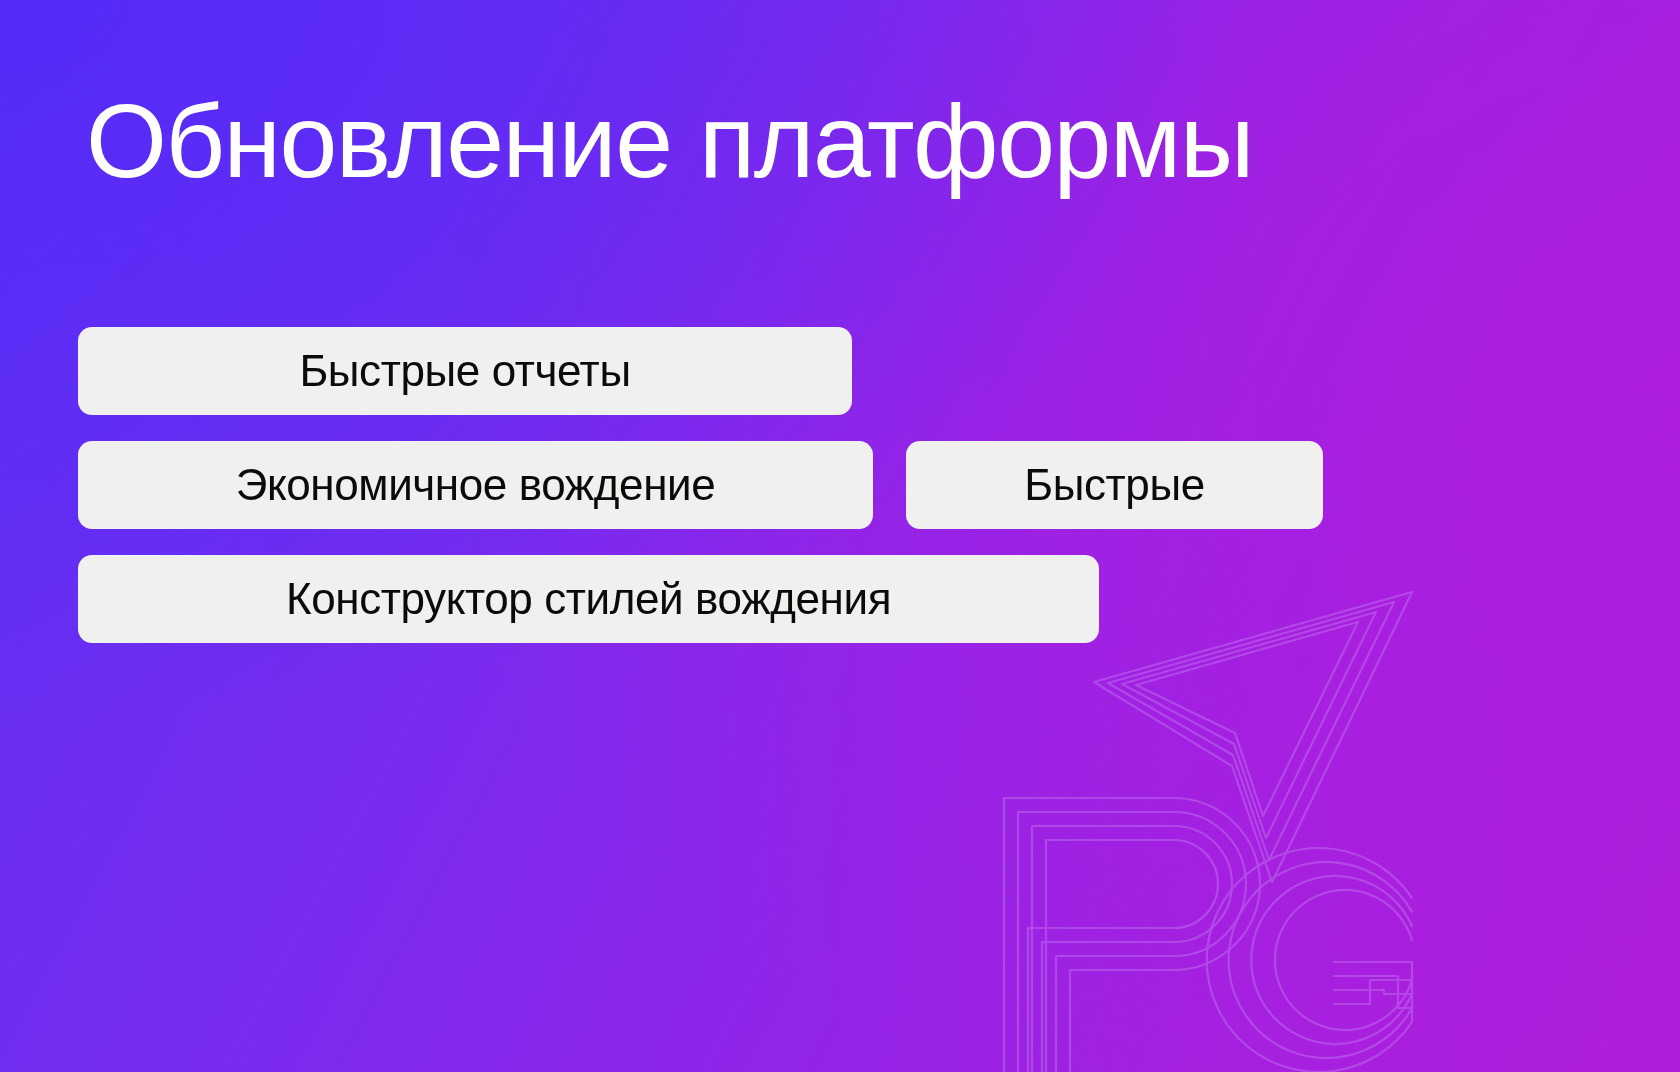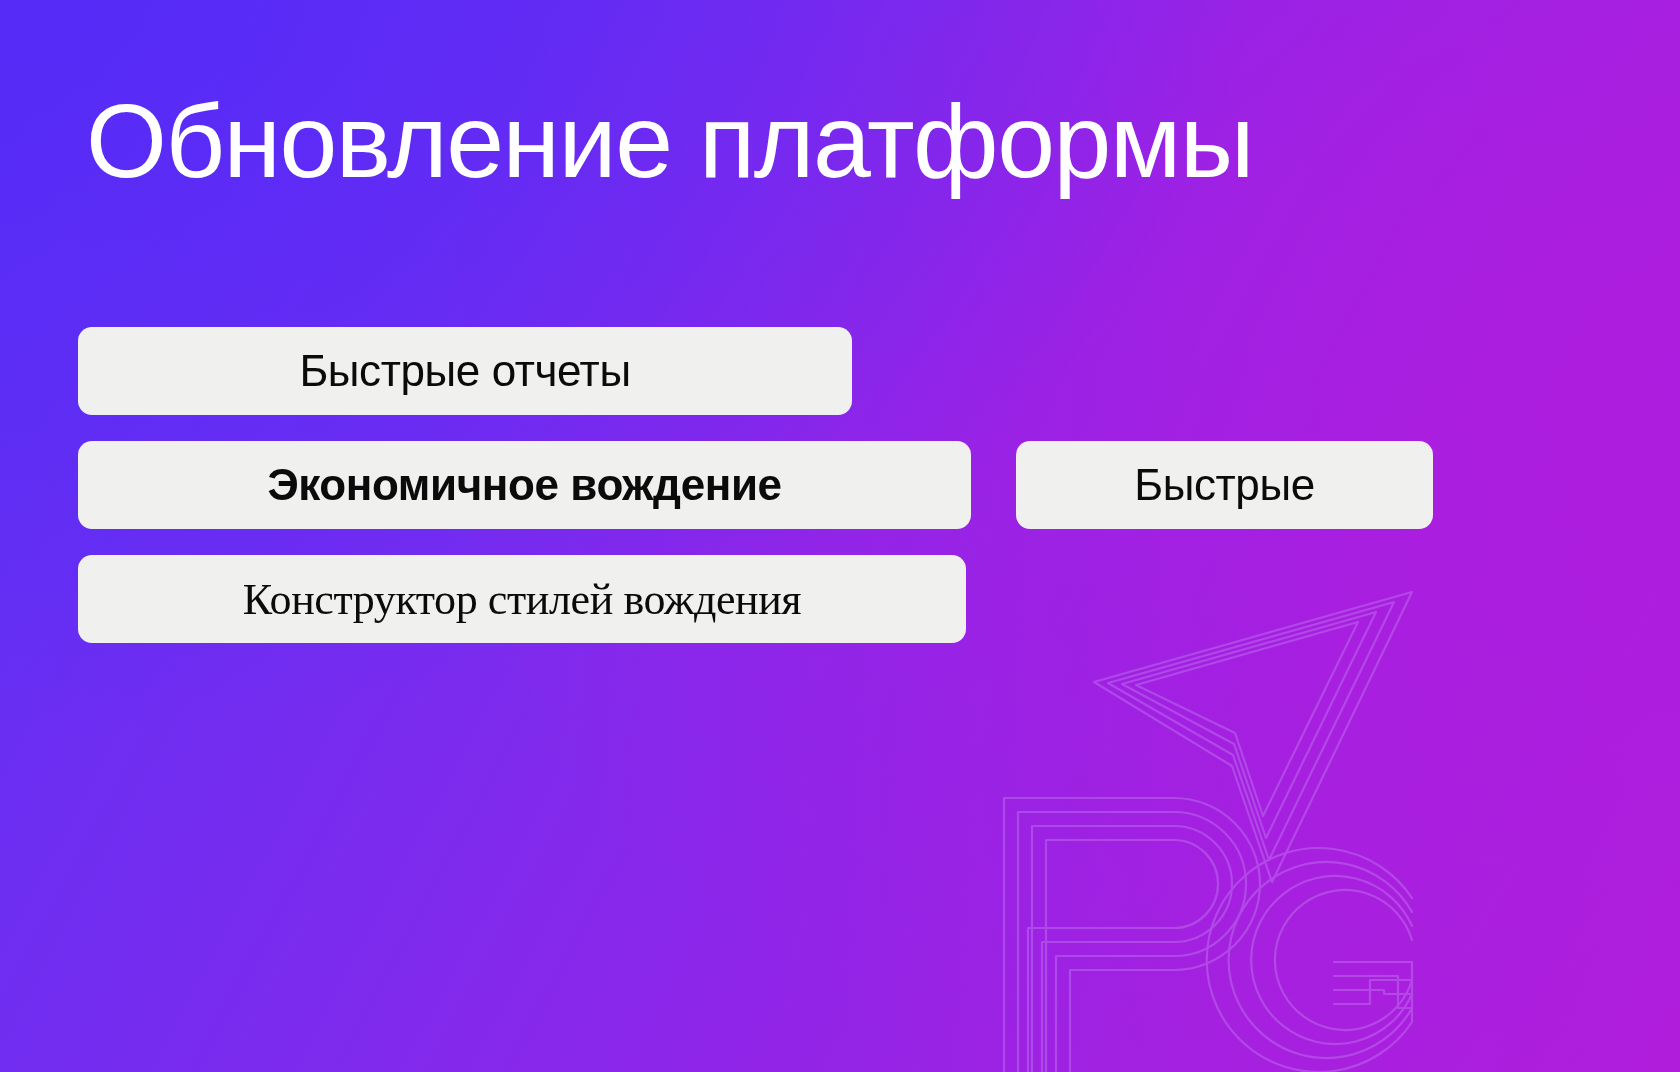--- a/index.html
+++ b/index.html
@@ -73,21 +73,20 @@
     position: absolute;
     left: 78px;
     top: 327px;
     right: 0;
   }
 
   .pill-row {
     display: flex;
     align-items: flex-end;
     margin-bottom: 26px;
-    gap: 12px;
   }
   .pill-row:last-child { margin-bottom: 0; }
 
   .pill {
     background: #f0f0ef;
     color: #0b0b0b;
     border-radius: 14px;
     height: 88px;
     display: flex;
     align-items: center;
@@ -96,23 +95,23 @@
     font-weight: 400;
     letter-spacing: -0.4px;
     white-space: nowrap;
     box-sizing: border-box;
     padding: 0 22px;
   }
 
   
   .pill.w-reports   { width: 774px; }
   .pill.w-support   { width: 529px; margin-left: 33px; }
-  .pill.w-eco       { width: 893px; font-weight: bold; }
+  .pill.w-eco       { width: 795px; }
   .pill.w-dash      { width: 417px; margin-left: 33px; }
-  .pill.w-builder   { width: 888px; font-family: Liberation Serif, serif; }
+  .pill.w-builder   { width: 1021px; }
 </style>
 </head>
 <body>
 
 <div id="slide">
 
   <div class="watermark">
     <svg viewBox="0 0 620 560" xmlns="http://www.w3.org/2000/svg" aria-hidden="true">
       <g fill="none" stroke="#C689F2" stroke-width="2.2" stroke-linejoin="round" stroke-linecap="round">
 

